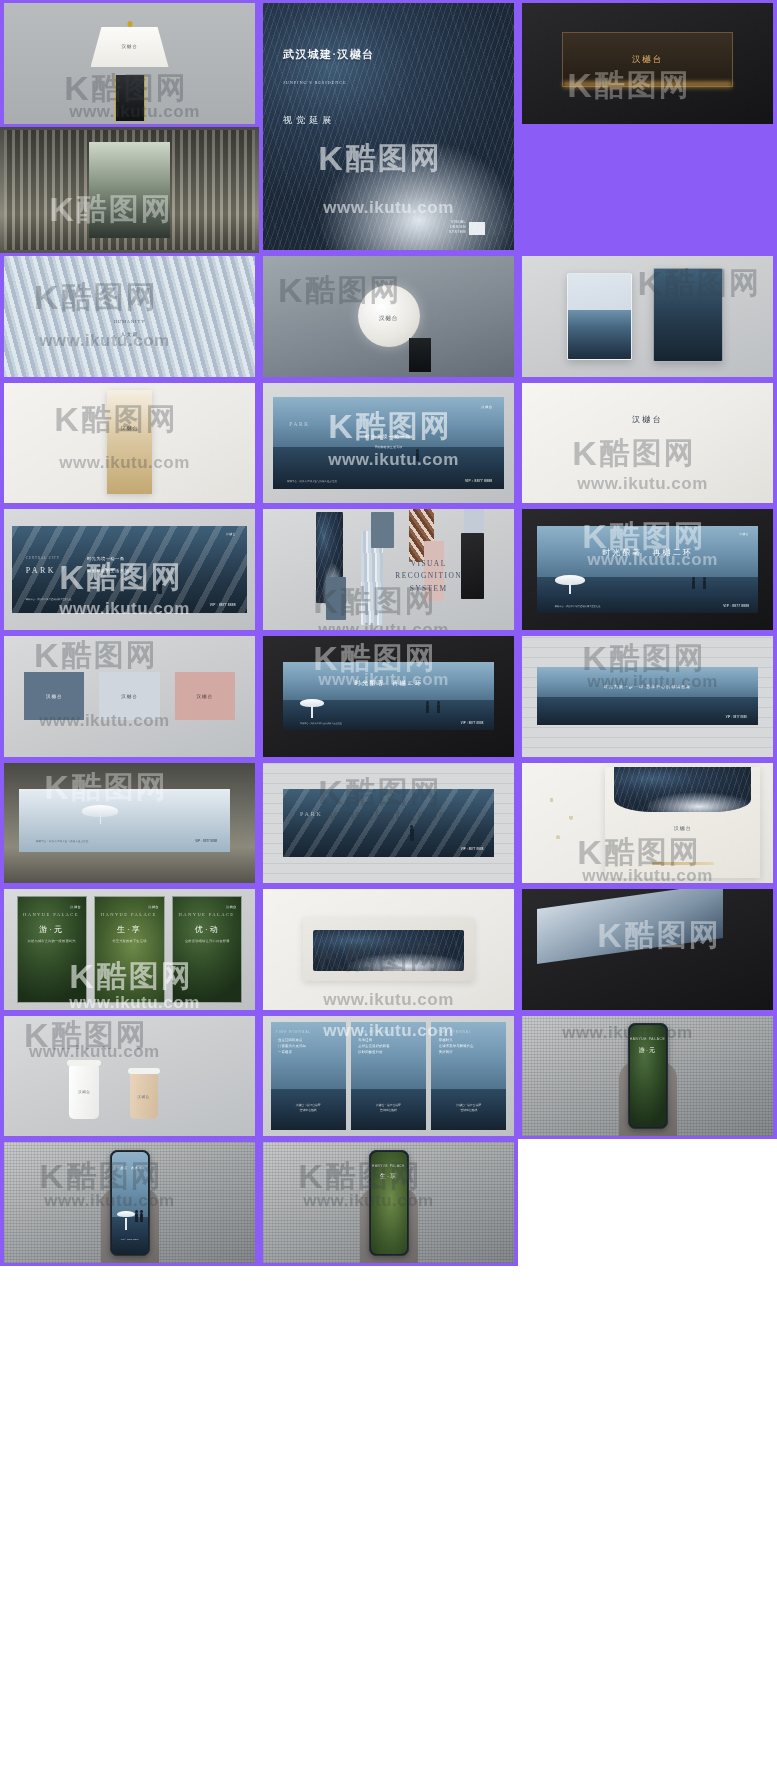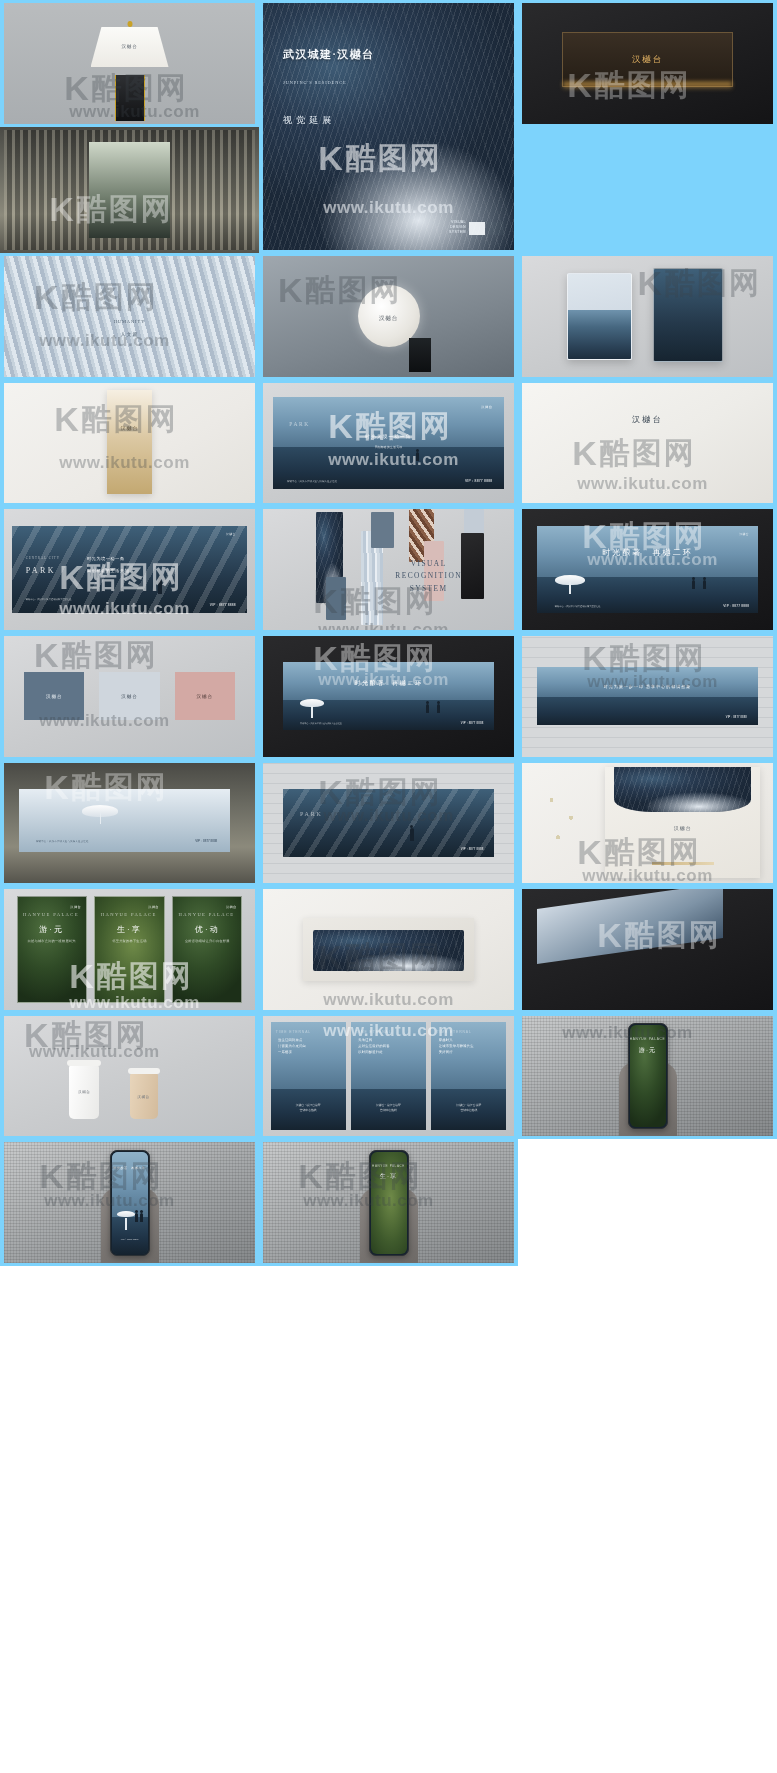--- a/index.html
+++ b/index.html
@@ -9,21 +9,21 @@
     font-family:"Liberation Sans", sans-serif;
   }
   #grid {
     display:grid;
     grid-template-columns:repeat(3, 1fr);
     grid-auto-rows:126.6px;
     width:777px; height:1773px;
     background:#ffffff;
     gap:0;
   }
-  .cell { position:relative; overflow:hidden; background:#7dd3fc; }
+  .cell { position:relative; overflow:hidden; background:#8b5cf6; }
   .inner { position:absolute; inset:3px 4px; overflow:hidden; }
 
   
   .bg-marble-dark{background:
      radial-gradient(ellipse 70% 55% at 28% 26%, #3d5a74 0%, #27394f 45%, #1b2838 100%),
      linear-gradient(120deg,#22374d,#16222f);}
   .bg-marble-dark::after{content:"";position:absolute;inset:0;
      background:
       repeating-linear-gradient(108deg, rgba(255,255,255,.10) 0 1px, rgba(255,255,255,0) 1px 5px),
       repeating-linear-gradient(72deg, rgba(255,255,255,.05) 0 1px, rgba(255,255,255,0) 1px 9px),

